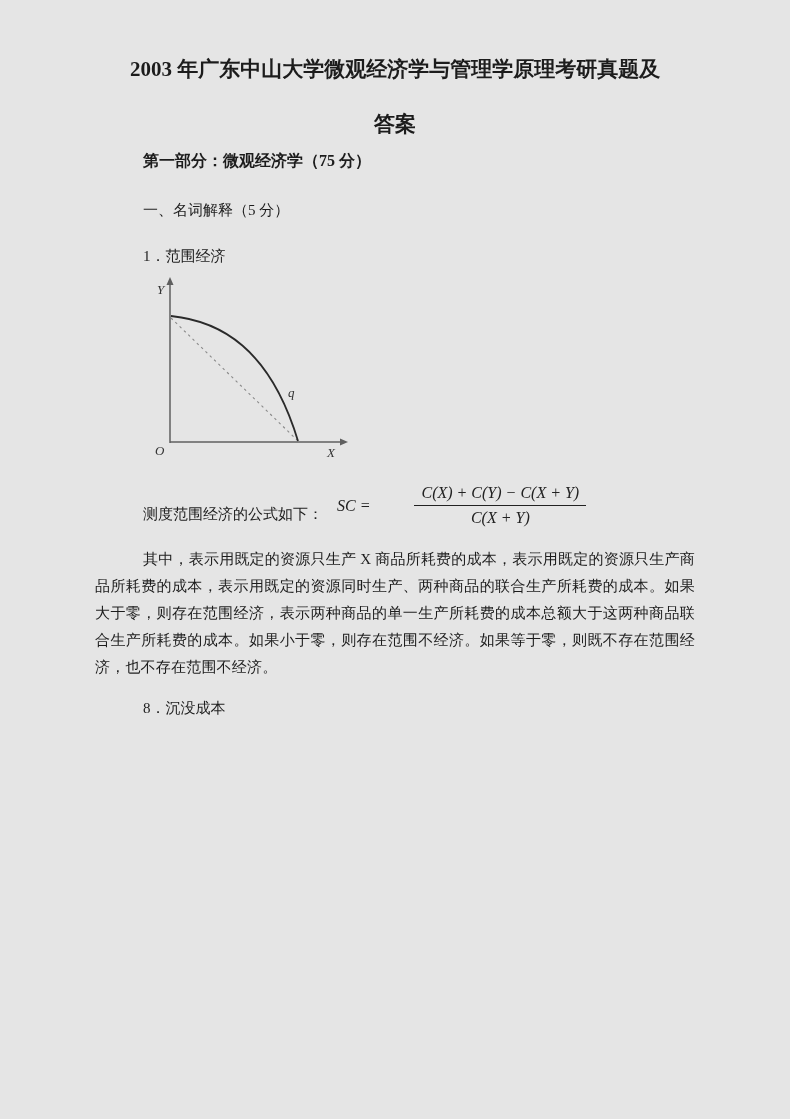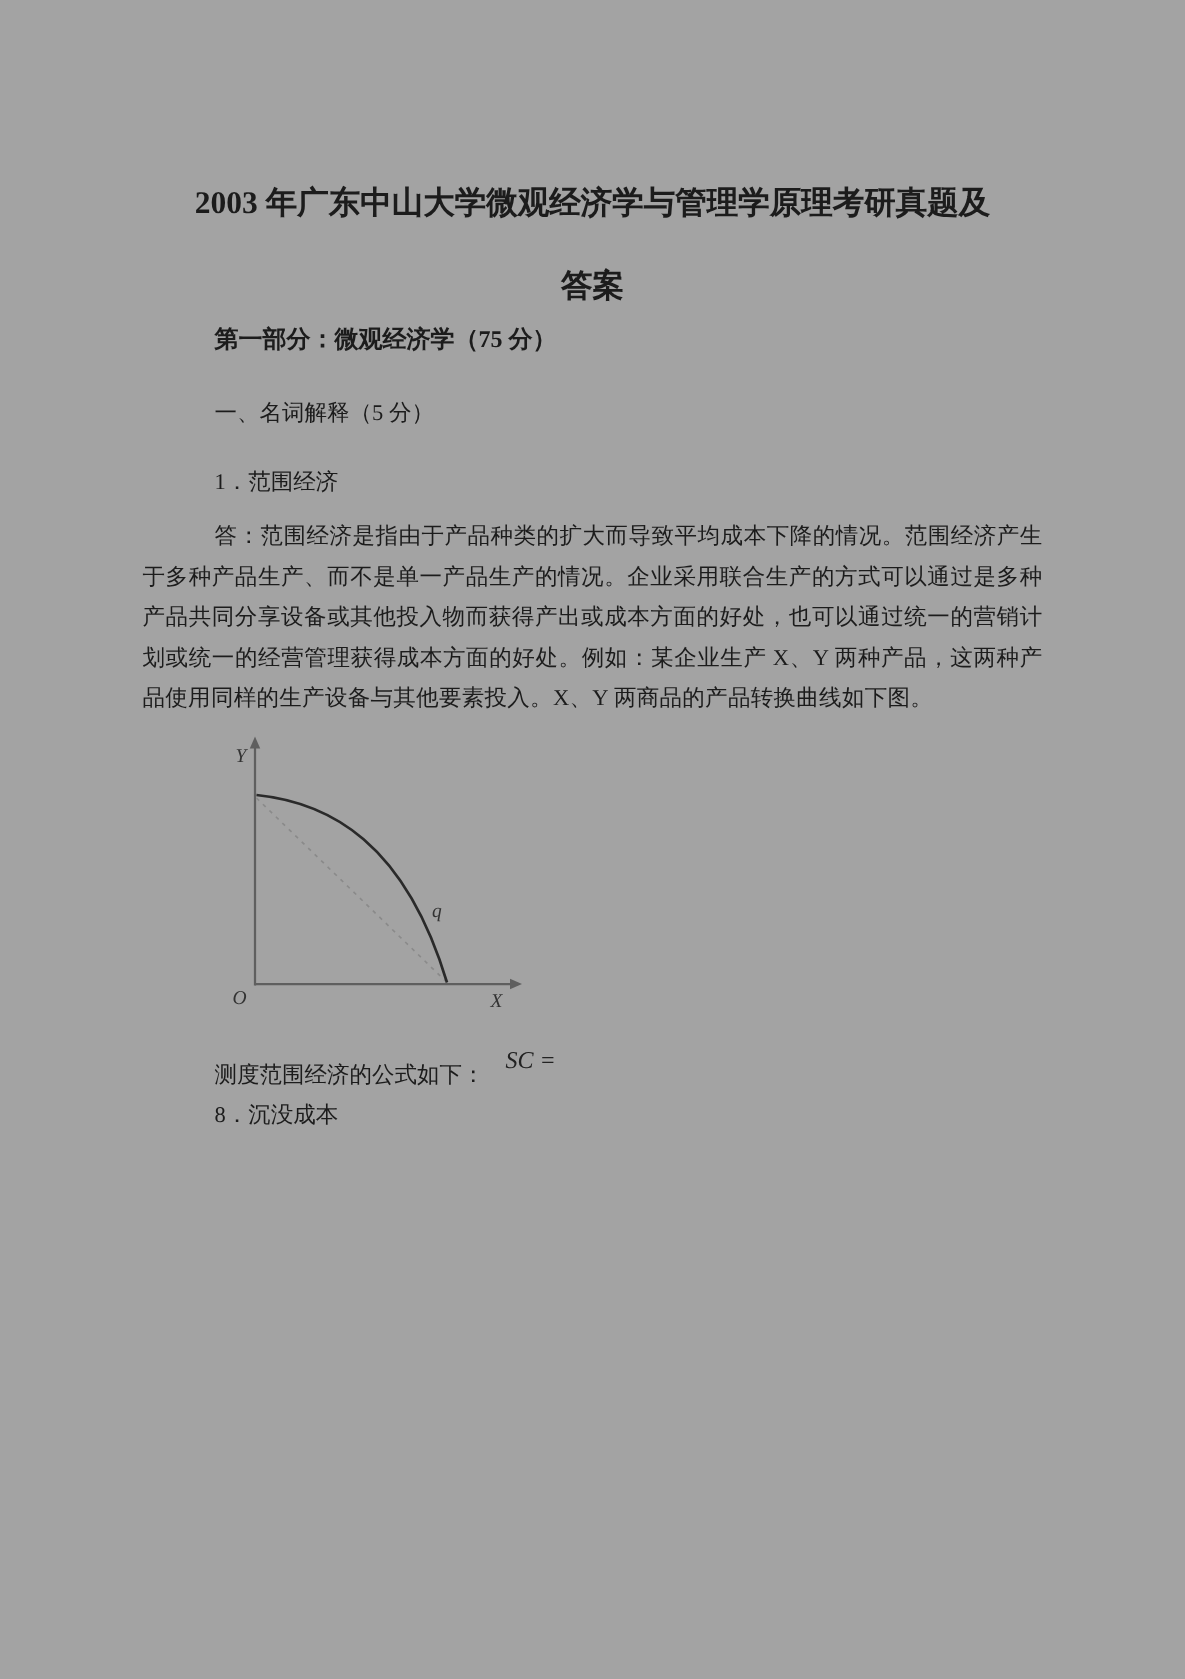--- a/index.html
+++ b/index.html
@@ -1,25 +1,25 @@
 <!DOCTYPE html>
 <html><head>
 <meta charset="utf-8">
 <style>
   html, body { margin: 0; padding: 0; background: #ffffff; }
   .page {
     position: relative;
     width: 790px;
     height: 1119px;
-    background: #a3a3a3;
+    background: #e5e5e5;
     font-family: "Liberation Serif", "DejaVu Serif", serif;
     color: #1c1c1c;
     overflow: hidden;
     box-sizing: border-box;
-    padding: 120px 95px 0 95px;
+    padding: 54px 95px 0 95px;
   }
   .doc-title {
     text-align: center;
     font-weight: bold;
     font-size: 21px;
     line-height: 30px;
   }
   .doc-title .t-line1 { display: block; margin-bottom: 25px; }
   .doc-title .t-line2 { display: block; }
   .h-part {
@@ -109,21 +109,20 @@
     <span class="t-line1">2003 年广东中山大学微观经济学与管理学原理考研真题及</span>
     <span class="t-line2">答案</span>
   </div>
 
   <div class="h-part">第一部分：微观经济学（75 分）</div>
 
   <div class="h-sub">一、名词解释（5 分）</div>
 
   <div class="h-item">1．范围经济</div>
 
-  <p class="para">答：范围经济是指由于产品种类的扩大而导致平均成本下降的情况。范围经济产生于多种产品生产、而不是单一产品生产的情况。企业采用联合生产的方式可以通过是多种产品共同分享设备或其他投入物而获得产出或成本方面的好处，也可以通过统一的营销计划或统一的经营管理获得成本方面的好处。例如：某企业生产 X、Y 两种产品，这两种产品使用同样的生产设备与其他要素投入。X、Y 两商品的产品转换曲线如下图。</p>
 
   <div class="figure-wrap">
     <svg width="212" height="188" viewBox="0 0 212 188">
 
       <line x1="25" y1="8" x2="25" y2="167" stroke="#5f5f5f" stroke-width="1.5"></line>
       <polygon points="25,1 21.5,9 28.5,9" fill="#5f5f5f"></polygon>
 
       <line x1="25" y1="166" x2="196" y2="166" stroke="#5f5f5f" stroke-width="1.5"></line>
       <polygon points="203,166 195,162.5 195,169.5" fill="#5f5f5f"></polygon>
 
@@ -136,20 +135,25 @@
       <text x="10" y="179" class="fig-label">O</text>
       <text x="143" y="121" class="fig-label">q</text>
     </svg>
   </div>
 
 
   <div class="formula-row">
     <span class="formula-intro">测度范围经济的公式如下：</span>
     <span class="formula">
       <span class="lhs">SC =</span>
+      <span class="fraction">
+        <span class="num">C(X) + C(Y) − C(X + Y)</span>
+        <span class="den">C(X + Y)</span>
+      </span>
     </span>
   </div>
 
+  <p class="para para-p3">其中，表示用既定的资源只生产 X 商品所耗费的成本，表示用既定的资源只生产商品所耗费的成本，表示用既定的资源同时生产、两种商品的联合生产所耗费的成本。如果大于零，则存在范围经济，表示两种商品的单一生产所耗费的成本总额大于这两种商品联合生产所耗费的成本。如果小于零，则存在范围不经济。如果等于零，则既不存在范围经济，也不存在范围不经济。</p>
 
   <div class="h-item h-item2">8．沉没成本</div>
 
 
 </div>
 
 </body></html>

